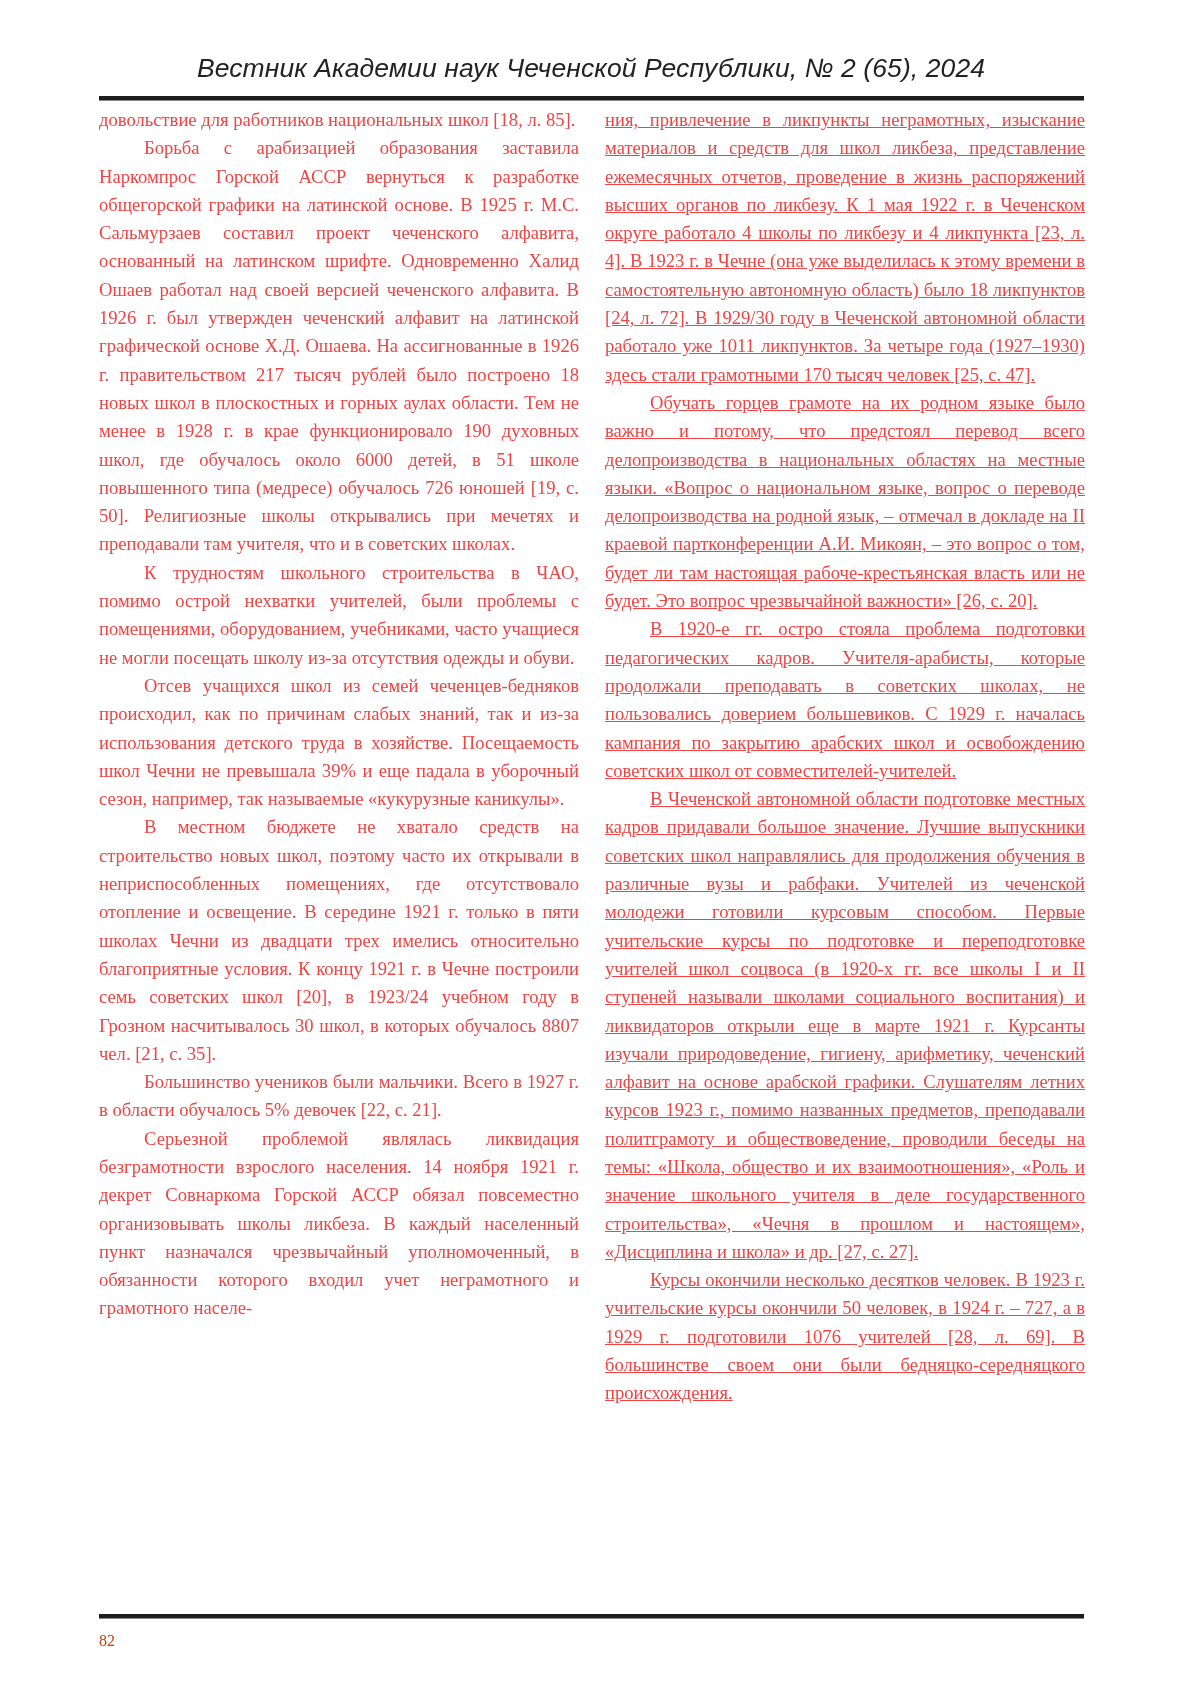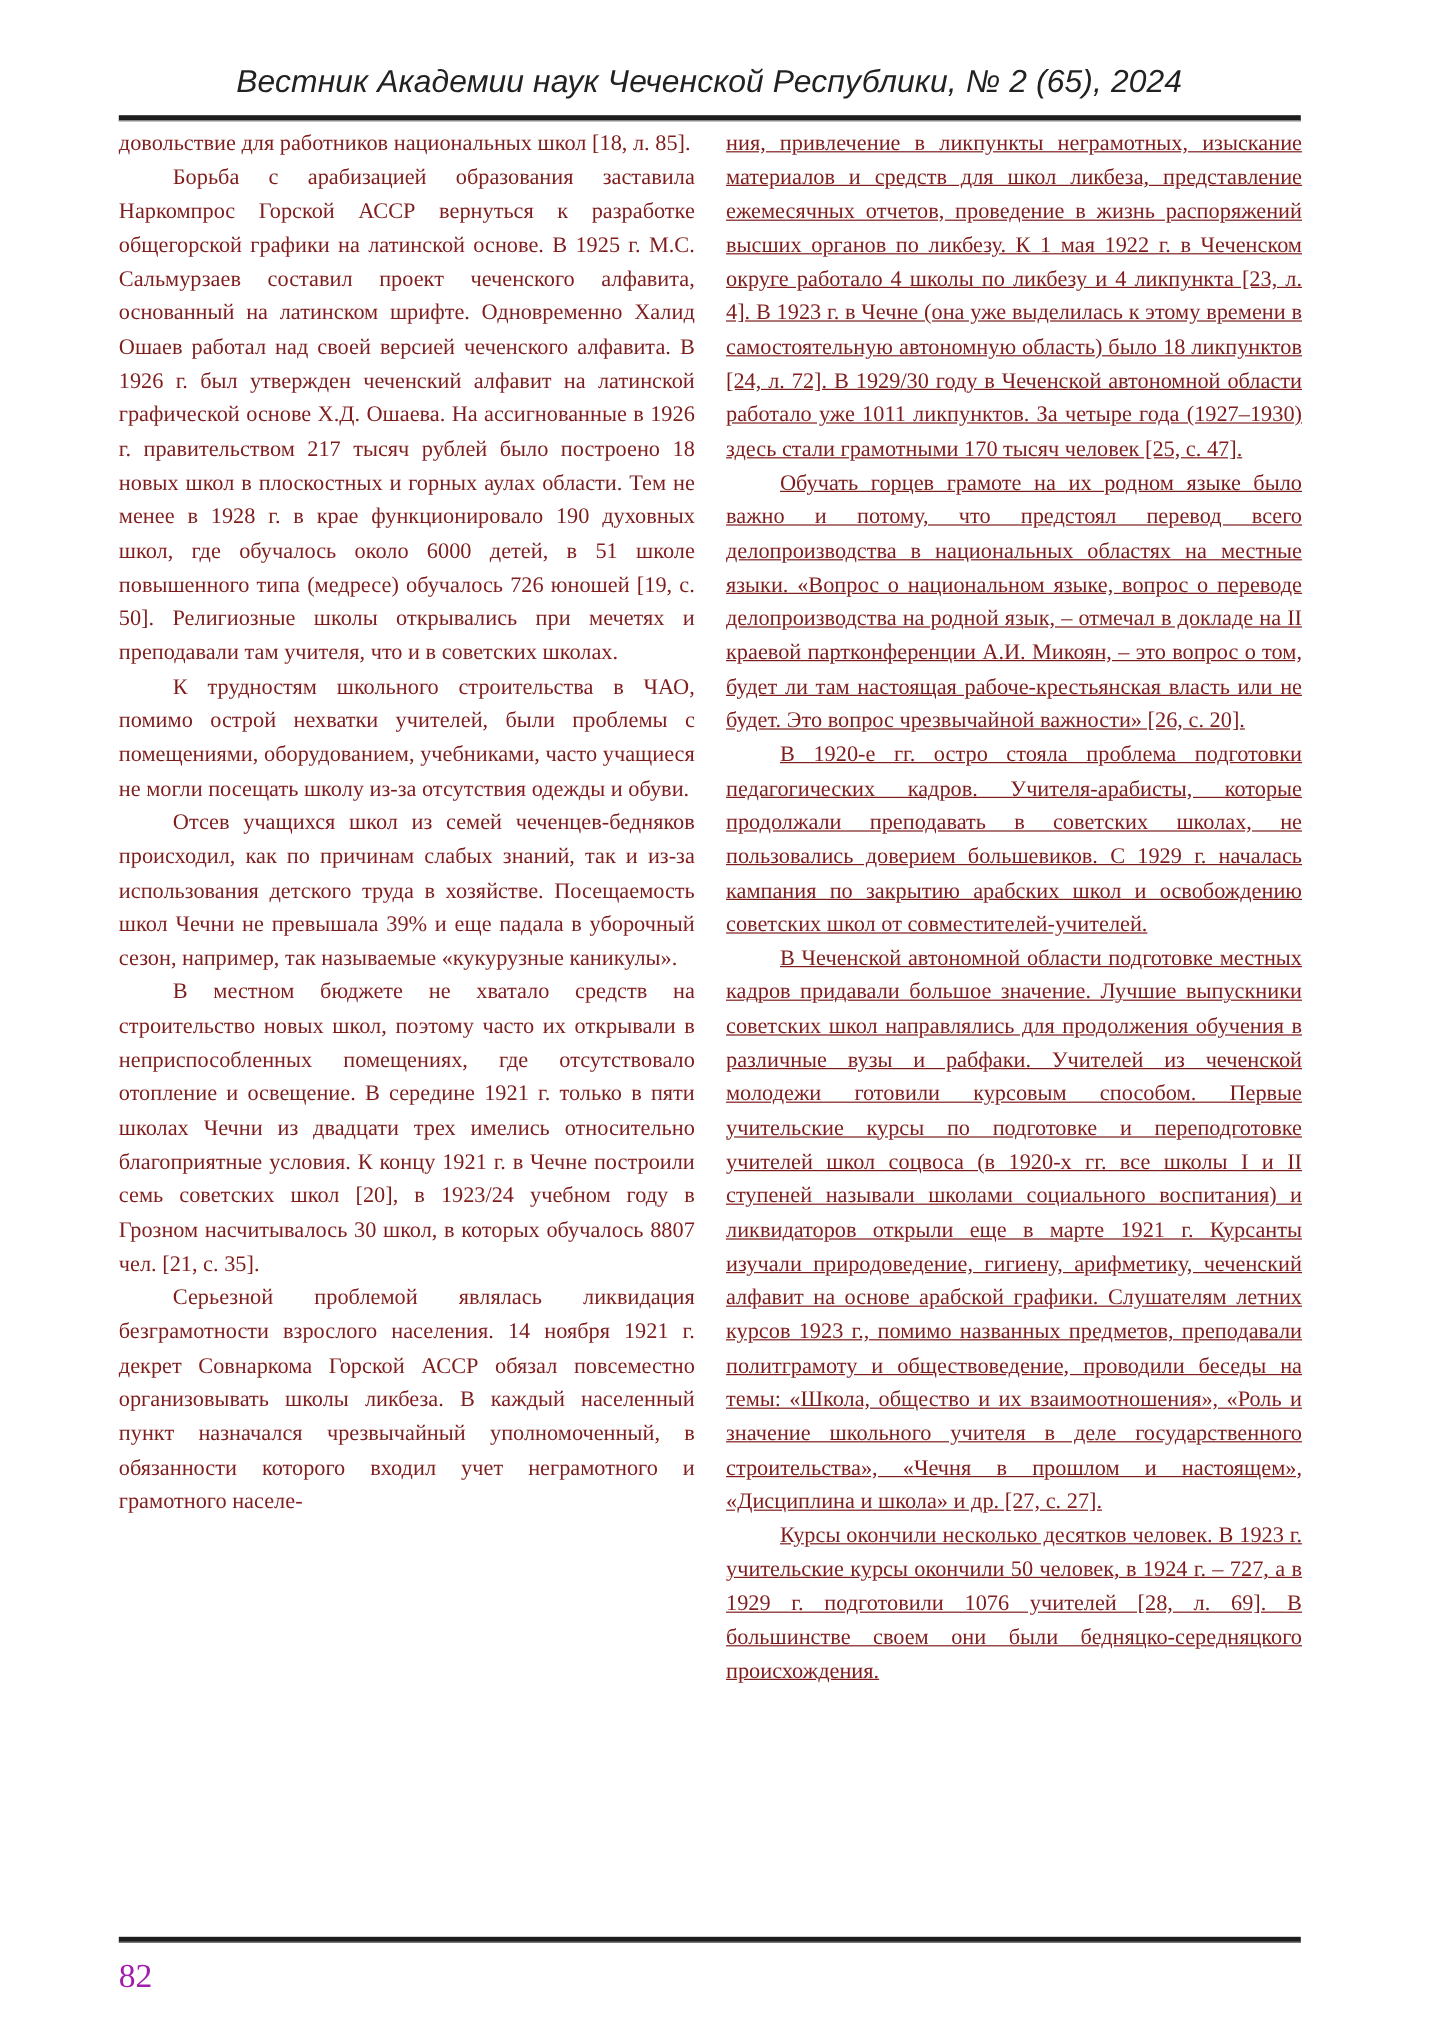--- a/index.html
+++ b/index.html
@@ -8,43 +8,44 @@
     position: absolute; left: 99px; top: 52px; width: 984px; text-align: center;
     font-family: Liberation Sans, sans-serif; font-style: italic; font-size: 26.5px;
     color: #222; letter-spacing: 0.1px; line-height: 32px;
   }
   .rule { position: absolute; left: 99px; width: 985px; height: 4px; background: #1e1e1e; border-bottom: 1px solid #888; }
   .rule.top { top: 96px; }
   .rule.bottom { top: 1614px; }
   .column {
     position: absolute; top: 106px; width: 480px;
     font-family: "Liberation Serif", serif; font-size: 18.6px; line-height: 28.3px;
-    text-align: justify; hyphens: manual; color: #7f1d1d;
+    text-align: justify; hyphens: manual; color: #ef4444;
   }
   .column.left { left: 99px; }
   .column.right { left: 605px; text-decoration: underline; }
   .column p { margin: 0; text-indent: 45px; }
   .column p.cont { text-indent: 0; }
   .page-number {
     position: absolute; left: 99px; top: 1632px;
-    font-family: "Liberation Serif", serif; font-size: 28px; color: #a21caf;
+    font-family: "Liberation Serif", serif; font-size: 16px; color: #c2410c;
   }
 </style>
 </head>
 <body>
 
 <div class="page-header">Вестник Академии наук Чеченской Республики, № 2 (65), 2024</div>
 <div class="rule top"></div>
 
 <div class="column left">
   <p class="cont">довольствие для работников национальных школ [18, л. 85].</p>
   <p>Борьба с арабизацией образования заставила Наркомпрос Горской АССР вернуться к разработке общегорской графики на латинской основе. В 1925 г. М.С. Сальмурзаев составил проект чеченского алфавита, основанный на латинском шрифте. Одновременно Халид Ошаев работал над своей версией чеченского алфавита. В 1926 г. был утвержден чеченский алфавит на латинской графической основе Х.Д. Ошаева. На ассигнованные в 1926 г. правительством 217 тысяч рублей было построено 18 новых школ в плоскостных и горных аулах области. Тем не менее в 1928 г. в крае функционировало 190 духовных школ, где обучалось около 6000 детей, в 51 школе повышенного типа (медресе) обучалось 726 юношей [19, с. 50]. Религиозные школы открывались при мечетях и преподавали там учителя, что и в советских школах.</p>
   <p>К трудностям школьного строительства в ЧАО, помимо острой нехватки учителей, были проблемы с помещениями, оборудованием, учебниками, часто учащиеся не могли посещать школу из-за отсутствия одежды и обуви.</p>
   <p>Отсев учащихся школ из семей чеченцев-бедняков происходил, как по причинам слабых знаний, так и из-за использования детского труда в хозяйстве. Посещаемость школ Чечни не превышала 39% и еще падала в уборочный сезон, например, так называемые «кукурузные каникулы».</p>
   <p>В местном бюджете не хватало средств на строительство новых школ, поэтому часто их открывали в неприспособленных помещениях, где отсутствовало отопление и освещение. В середине 1921 г. только в пяти школах Чечни из двадцати трех имелись относительно благоприятные условия. К концу 1921 г. в Чечне построили семь советских школ [20], в 1923/24 учебном году в Грозном насчитывалось 30 школ, в которых обучалось 8807 чел. [21, с. 35].</p>
+  <p>Большинство учеников были мальчики. Всего в 1927 г. в области обучалось 5% девочек [22, с. 21].</p>
   <p>Серьезной проблемой являлась ликвидация безграмотности взрослого населения. 14 ноября 1921 г. декрет Совнаркома Горской АССР обязал повсеместно организовывать школы ликбеза. В каждый населенный пункт назначался чрезвычайный уполномоченный, в обязанности которого входил учет неграмотного и грамотного населе-</p>
 </div>
 
 <div class="column right">
   <p class="cont">ния, привлечение в ликпункты неграмотных, изыскание материалов и средств для школ ликбеза, представление ежемесячных отчетов, проведение в жизнь распоряжений высших органов по ликбезу. К 1 мая 1922 г. в Чеченском округе работало 4 школы по ликбезу и 4 ликпункта [23, л. 4]. В 1923 г. в Чечне (она уже выделилась к этому времени в самостоятельную автономную область) было 18 ликпунктов [24, л. 72]. В 1929/30 году в Чеченской автономной области работало уже 1011 ликпунктов. За четыре года (1927–1930) здесь стали грамотными 170 тысяч человек [25, с. 47].</p>
   <p>Обучать горцев грамоте на их родном языке было важно и потому, что предстоял перевод всего делопроизводства в национальных областях на местные языки. «Вопрос о национальном языке, вопрос о переводе делопроизводства на родной язык, – отмечал в докладе на II краевой партконференции А.И. Микоян, – это вопрос о том, будет ли там настоящая рабоче-крестьянская власть или не будет. Это вопрос чрезвычайной важности» [26, с. 20].</p>
   <p>В 1920-е гг. остро стояла проблема подготовки педагогических кадров. Учителя-арабисты, которые продолжали преподавать в советских школах, не пользовались доверием большевиков. С 1929 г. началась кампания по закрытию арабских школ и освобождению советских школ от совместителей-учителей.</p>
   <p>В Чеченской автономной области подготовке местных кадров придавали большое значение. Лучшие выпускники советских школ направлялись для продолжения обучения в различные вузы и рабфаки. Учителей из чеченской молодежи готовили курсовым способом. Первые учительские курсы по подготовке и переподготовке учителей школ соцвоса (в 1920-х гг. все школы I и II ступеней называли школами социального воспитания) и ликвидаторов открыли еще в марте 1921 г. Курсанты изучали природоведение, гигиену, арифметику, чеченский алфавит на основе арабской графики. Слушателям летних курсов 1923 г., помимо названных предметов, преподавали политграмоту и обществоведение, проводили беседы на темы: «Школа, общество и их взаимоотношения», «Роль и значение школьного учителя в деле государственного строительства», «Чечня в прошлом и настоящем», «Дисциплина и школа» и др. [27, с. 27].</p>
   <p>Курсы окончили несколько десятков человек. В 1923 г. учительские курсы окончили 50 человек, в 1924 г. – 727, а в 1929 г. подготовили 1076 учителей [28, л. 69]. В большинстве своем они были бедняцко-середняцкого происхождения.</p>
 </div>

